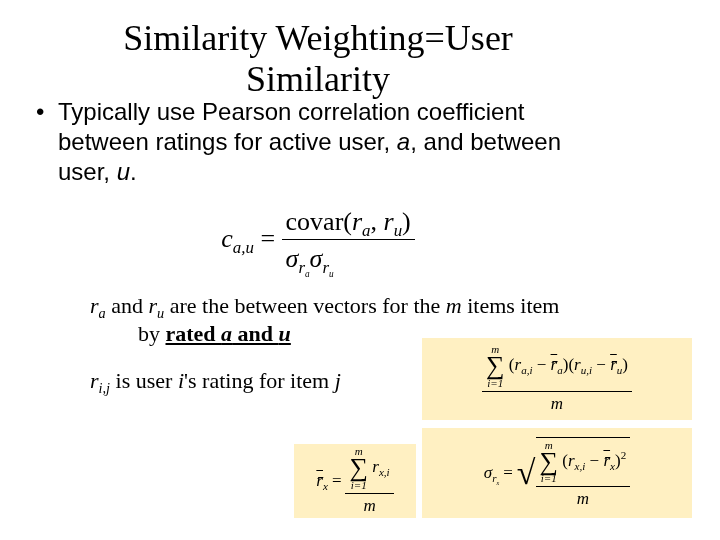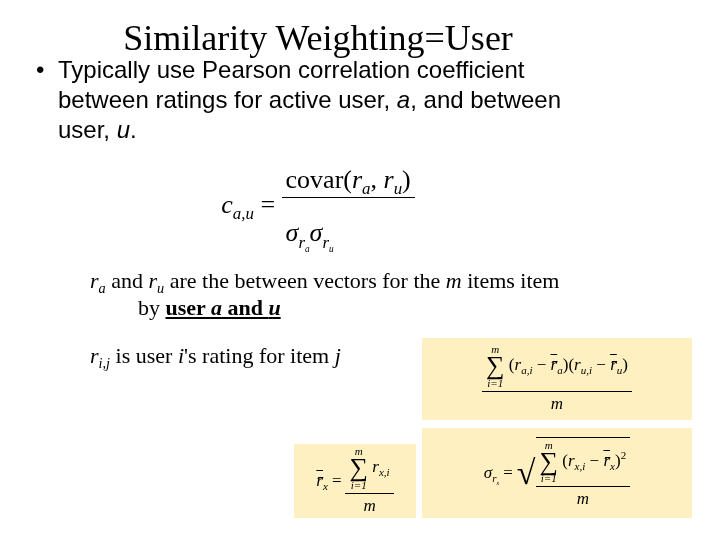--- a/index.html
+++ b/index.html
@@ -44,21 +44,21 @@
     text-align: center;
     margin-top: 20px;
     font-size: 26px;
   }
   .frac {
     display: inline-block;
     vertical-align: middle;
     text-align: left;
   }
   .frac .num { display:block; padding: 0 4px 2px 4px;}
-  .frac .den { display:block; border-top: 1.5px solid #000; padding: 20px 4px 0 4px;}
+  .frac .den { display:block; border-top: 1.5px solid #000; padding: 4px 4px 0 4px;}
   .sub-note {
     margin-left: 60px;
     margin-right: 40px;
     font-size: 22px;
     line-height: 1.25;
     margin-top: 18px;
   }
   .sub-note .hang {
     padding-left: 48px;
     text-indent: -48px;
@@ -111,20 +111,21 @@
   sub { font-size: 0.65em; font-style: italic; vertical-align: sub; line-height: 0;}
   .ssub { font-size: 0.55em; font-style: italic; vertical-align: sub; line-height:0;}
 </style>
 </head>
 <body>
 
 <div class="slide">
 
   <div class="title">
     <span>Similarity Weighting=User</span><br>
+    <span>Similarity</span>
   </div>
 
   <div class="bullet">
     <div class="dot">•</div>
     <div>
       <span>Typically use Pearson correlation coefficient between ratings for active user, </span><span class="italic">a</span><span>, and between user, </span><span class="italic">u</span><span>.</span>
     </div>
   </div>
 
   <div class="eq1">
@@ -134,21 +135,21 @@
         <span>covar(</span><span class="italic">r</span><sub>a</sub><span>, </span><span class="italic">r</span><sub>u</sub><span>)</span>
       </span>
       <span class="den">
         <span class="italic">σ</span><sub><span>r</span><span class="ssub">a</span></sub><span class="italic">σ</span><sub><span>r</span><span class="ssub">u</span></sub>
       </span>
     </span>
   </div>
 
   <div class="sub-note">
     <div class="hang">
-      <span class="italic">r</span><sub>a</sub><span> and </span><span class="italic">r</span><sub>u</sub><span> are the between vectors for the </span><span class="italic">m</span><span> items item by </span><span class="b u">user </span><span class="b u italic">a</span><span class="b u"> and </span><span class="b u italic">u</span>
+      <span class="italic">r</span><sub>a</sub><span> and </span><span class="italic">r</span><sub>u</sub><span> are the between vectors for the </span><span class="italic">m</span><span> items item by </span><span class="b u">rated </span><span class="b u italic">a</span><span class="b u"> and </span><span class="b u italic">u</span>
     </div>
   </div>
 
   <div class="sub-note" style="margin-top:20px;">
     <span class="italic">r</span><sub>i,j</sub><span> is user </span><span class="italic">i</span><span>'s rating for item </span><span class="italic">j</span>
   </div>
 
   <div id="box-rbar" class="formula-box">
     <div class="eqwrap">
       <span class="italic"><span class="overbar">r̄</span><sub>x</sub></span>

